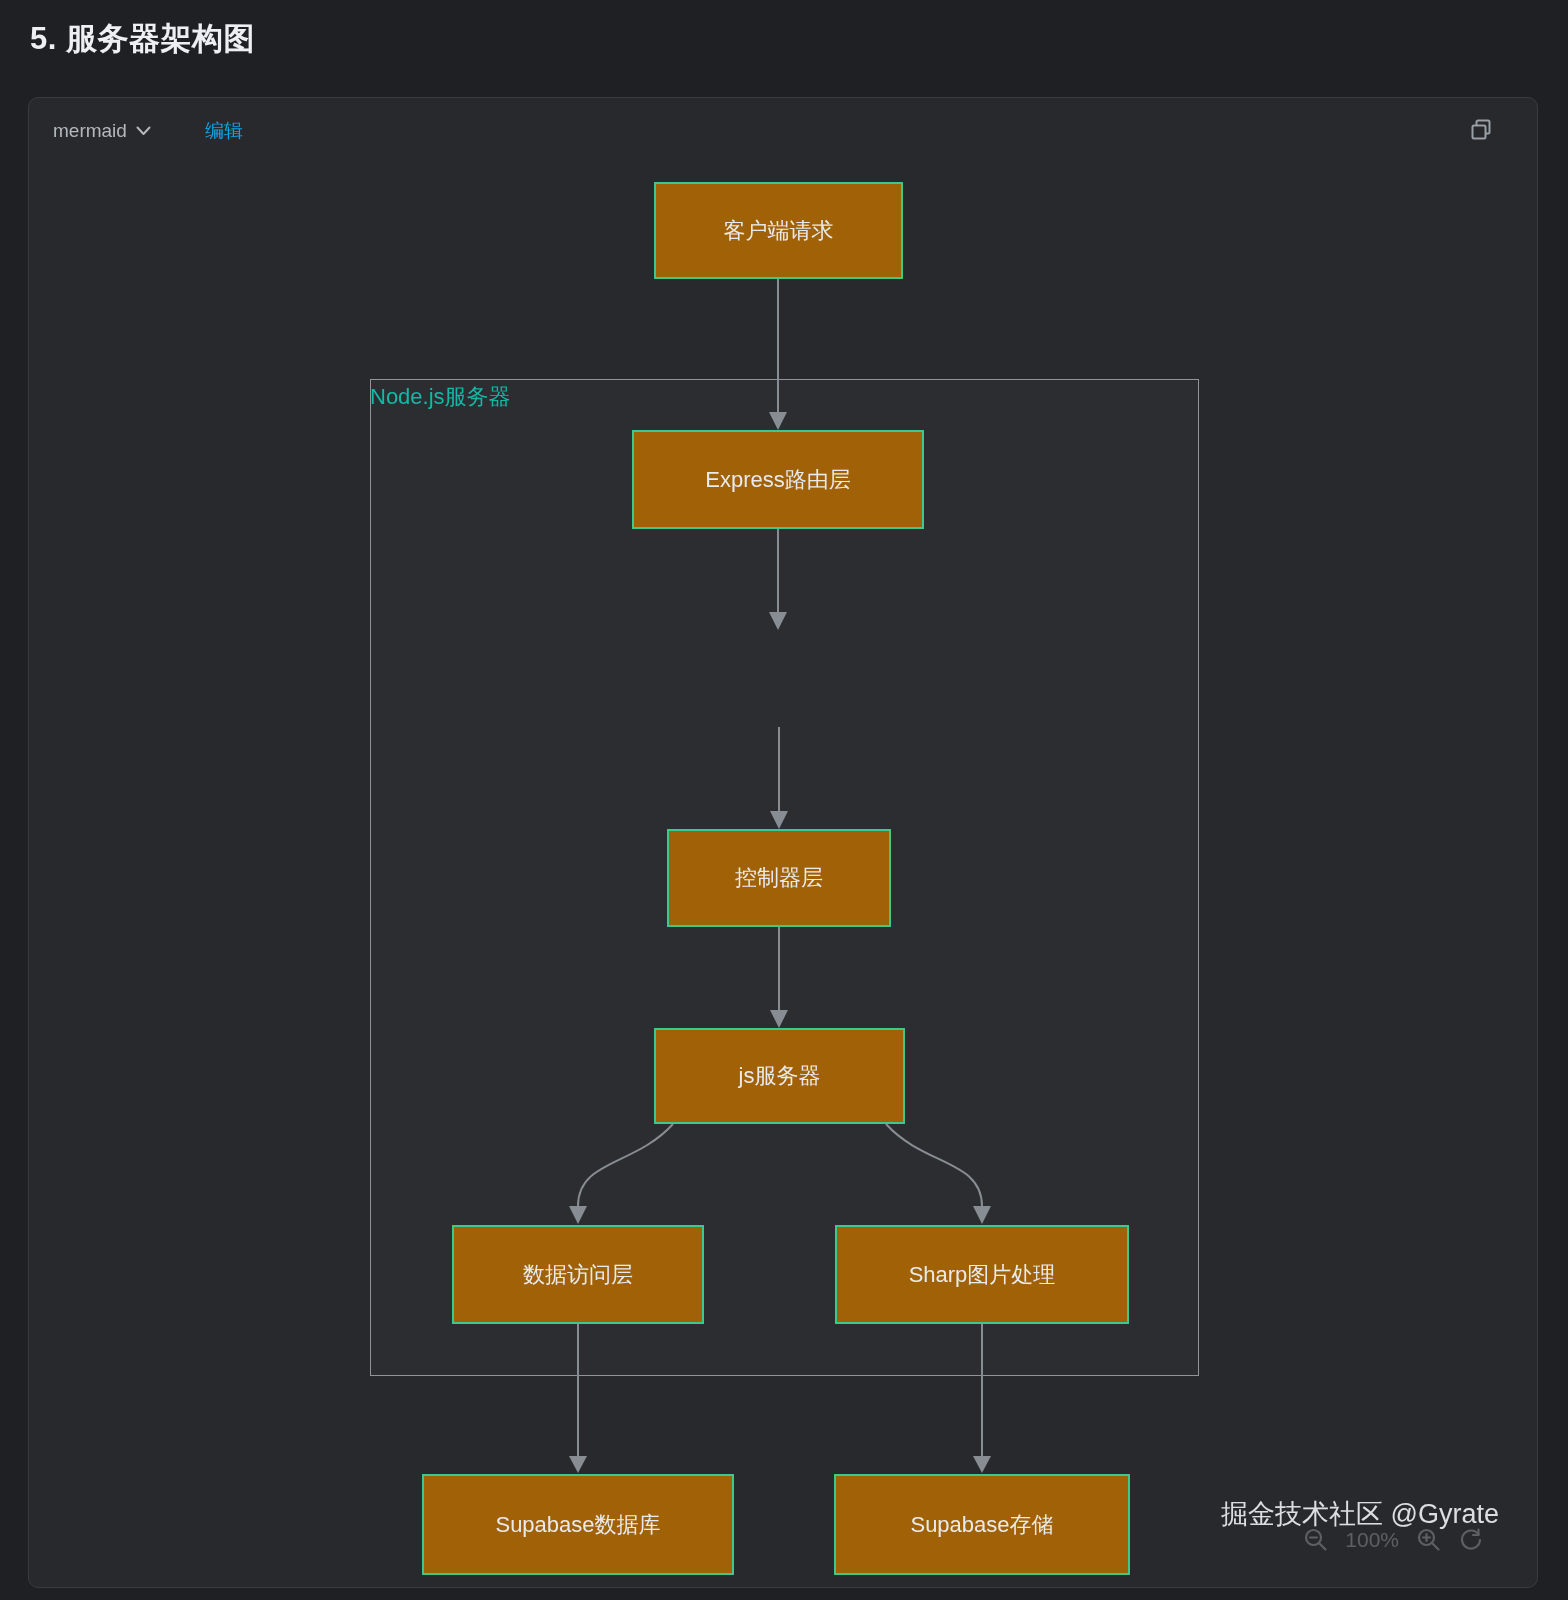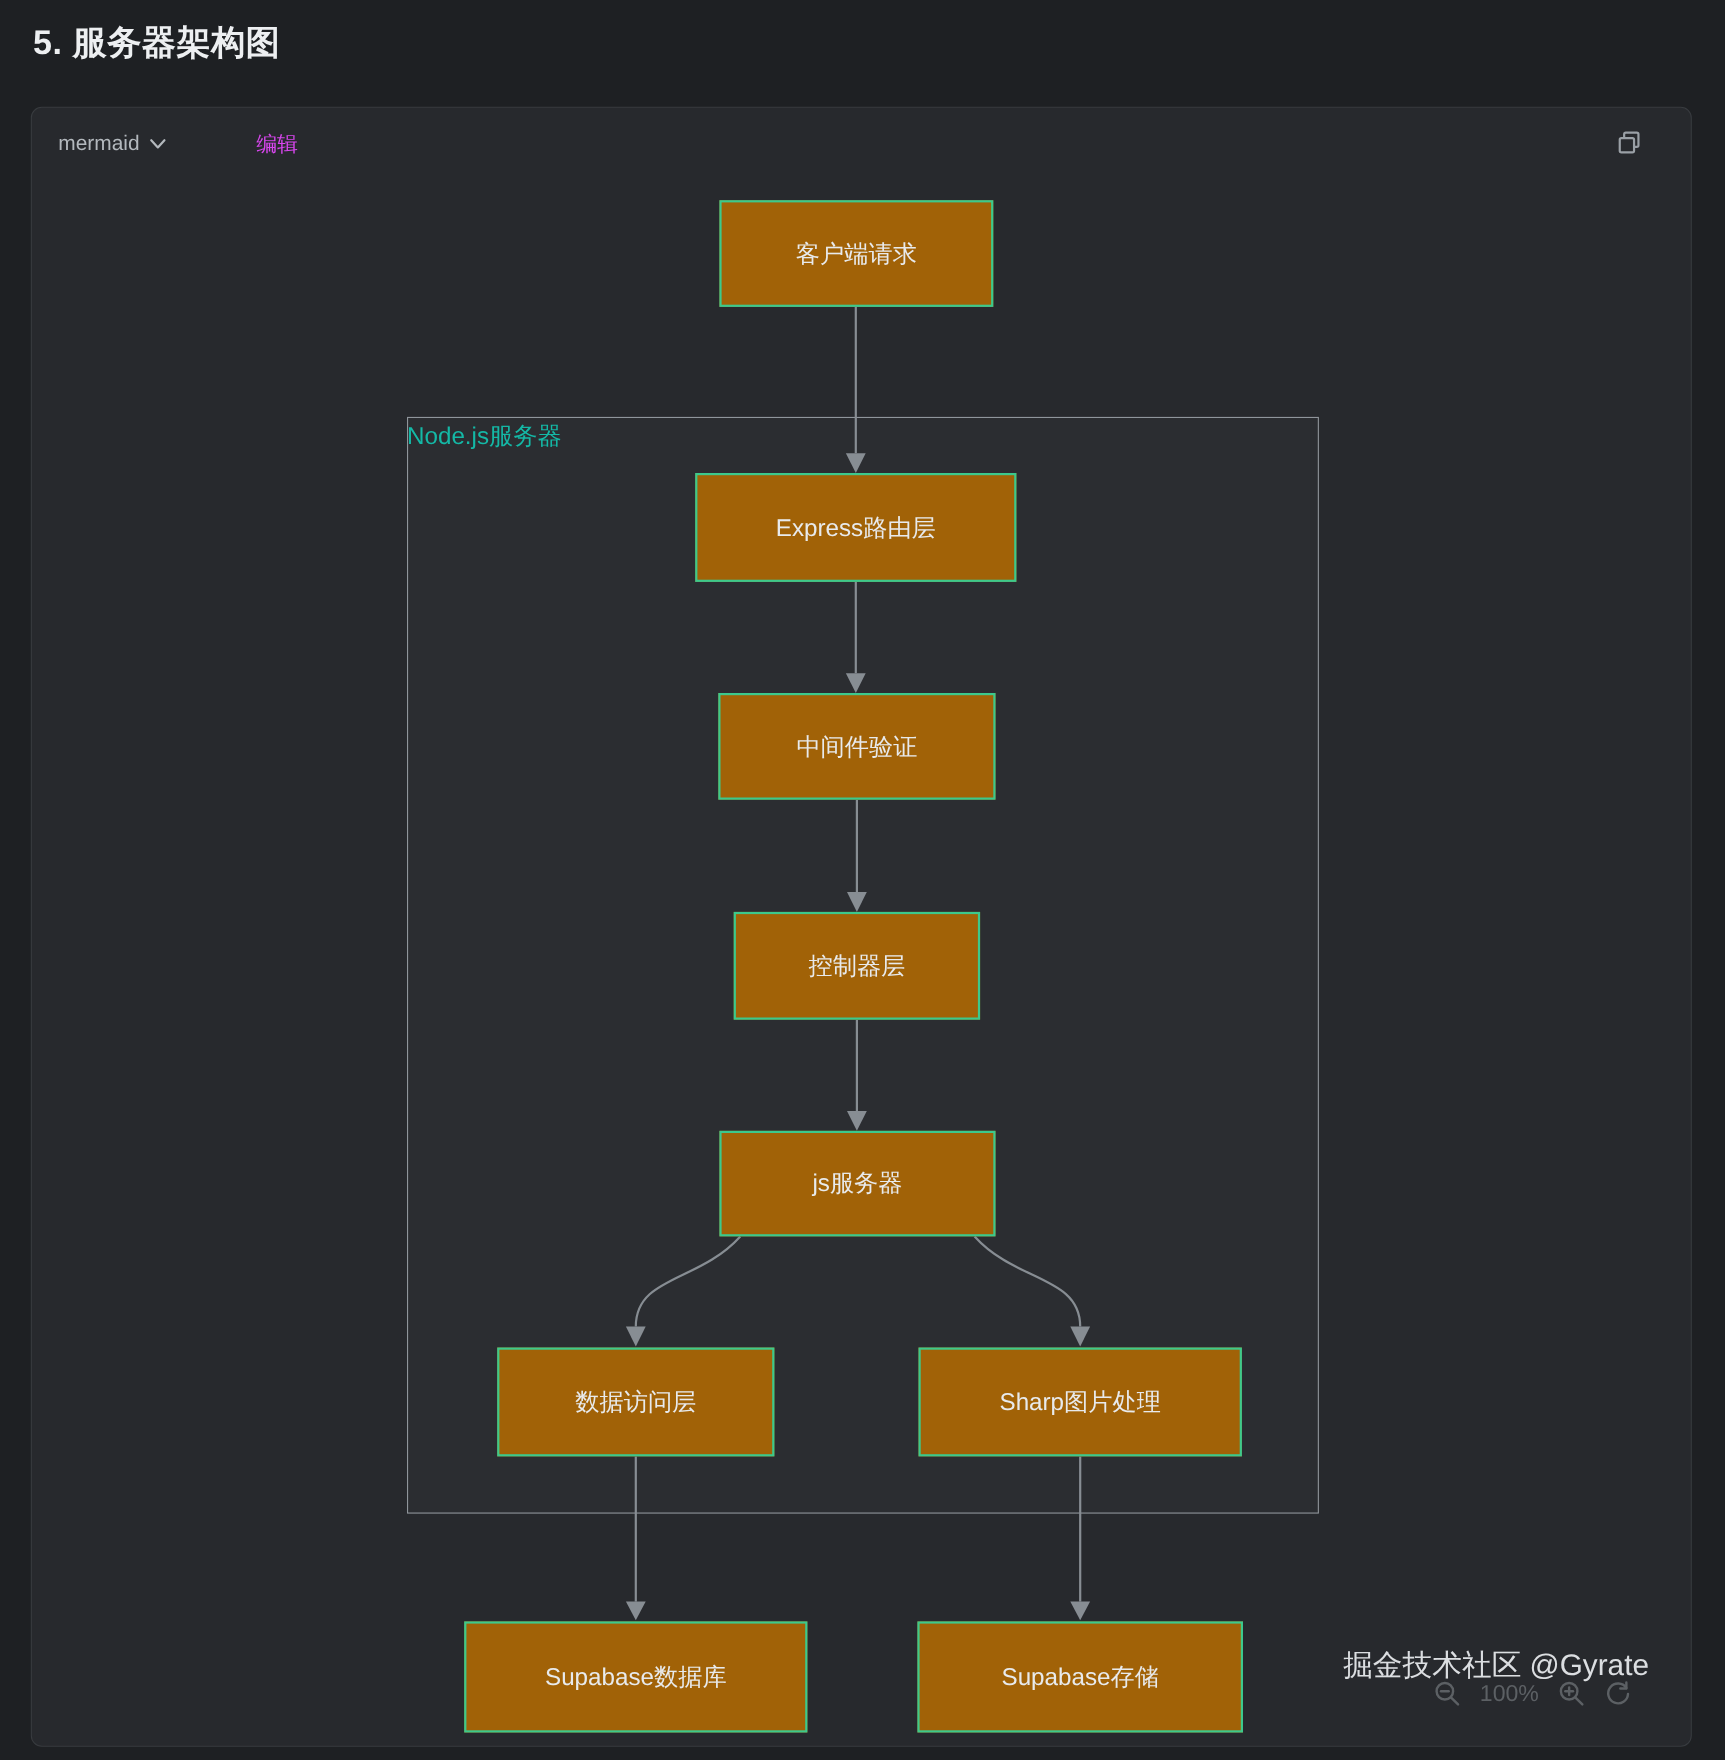--- a/index.html
+++ b/index.html
@@ -14,21 +14,21 @@
 
   
   .codeblock {
     position:absolute; left:28px; top:97px; width:1510px; height:1491px;
     background:#27292d; border:1px solid #383b3f; border-radius:10px;padding-left:17px;
   }
   .cb-header { position:absolute; left:24px; top:18px; right:40px; height:30px; display:flex; align-items:center; z-index:6; }
   .lang-select { display:flex; align-items:center; gap:9px; color:#b3b8bd; font-size:19px; cursor:pointer; }
   .lang-select svg { display:block; }
   .edit-btn {
-    margin-left:82px; background:none; border:none; color:#d946ef; font-size:19px;
+    margin-left:54px; background:none; border:none; color:#0ea5e9; font-size:19px;
     font-family:inherit; cursor:pointer;
   }
   .copy-btn { position:absolute; right:2px; top:0; background:none; border:none; cursor:pointer; padding:0; }
 
   
   .edges { position:absolute; left:0; top:0; width:1510px; height:1491px; z-index:2; pointer-events:none; }
   .subgraph {
     position:absolute; left:341px; top:281px; width:829px; height:997px;
     border:1px solid #8f959b; background:rgba(255,255,255,0.018); z-index:1;
   }
@@ -118,23 +118,20 @@
 
     <div class="subgraph"></div>
     <div class="subgraph-label">Node.js服务器</div>
 
     <div class="node n1">
         <span>客户端请求</span>
       </div>
     <div class="node n2">
         <span>Express路由层</span>
       </div>
-    <div class="node n3">
-        <span>中间件验证</span>
-      </div>
     <div class="node n4">
         <span>控制器层</span>
       </div>
     <div class="node n5">
         <span>js服务器</span>
       </div>
     <div class="node n6">
         <span>数据访问层</span>
       </div>
     <div class="node n7">

